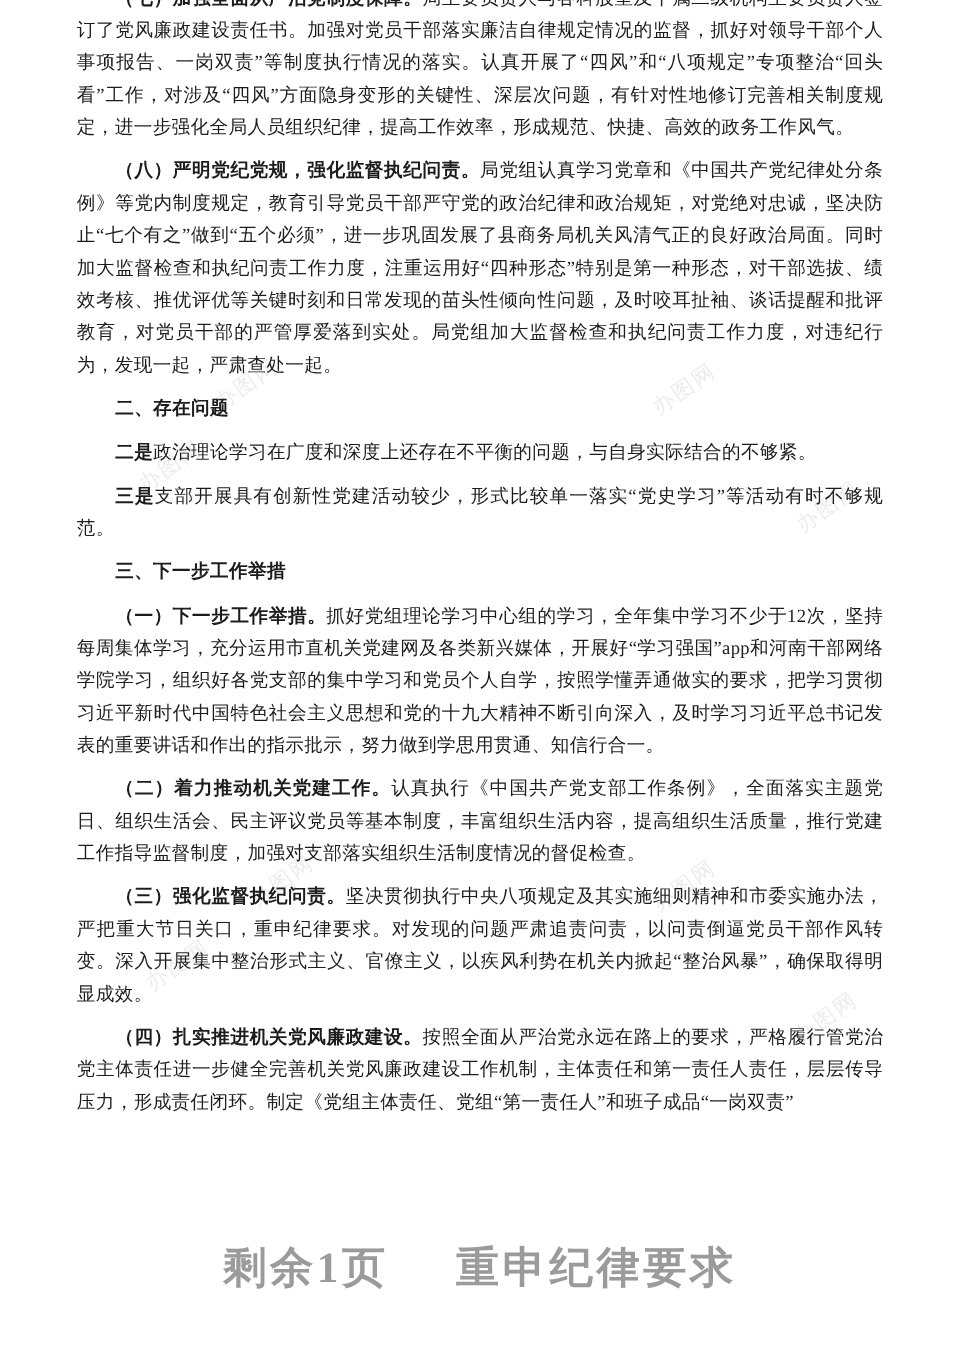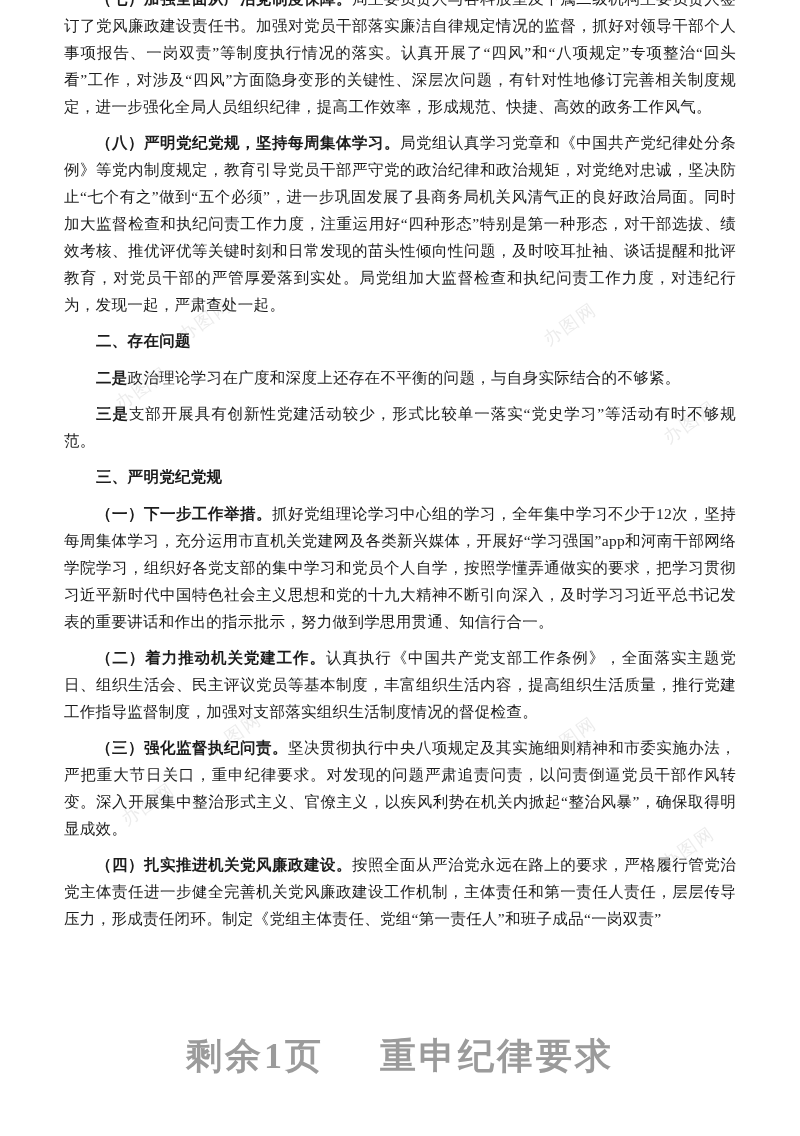--- a/index.html
+++ b/index.html
@@ -79,30 +79,30 @@
     <span class="watermark" style="left:205px; top:722px;">办图网</span>
     <span class="watermark" style="left:540px; top:726px;">办图网</span>
     <span class="watermark" style="left:118px; top:792px;">办图网</span>
     <span class="watermark" style="left:658px; top:836px;">办图网</span>
   </div>
 
   <div class="content">
 
     <p><span class="lead">（七）加强全面从严治党制度保障。</span><span>局主要负责人与各科股室及下属二级机构主要负责人签订了党风廉政建设责任书。加强对党员干部落实廉洁自律规定情况的监督，抓好对领导干部个人事项报告、一岗双责”等制度执行情况的落实。认真开展了“四风”和“八项规定”专项整治“回头看”工作，对涉及“四风”方面隐身变形的关键性、深层次问题，有针对性地修订完善相关制度规定，进一步强化全局人员组织纪律，提高工作效率，形成规范、快捷、高效的政务工作风气。</span></p>
 
-    <p><span class="lead">（八）严明党纪党规，坚持每周集体学习。</span><span>局党组认真学习党章和《中国共产党纪律处分条例》等党内制度规定，教育引导党员干部严守党的政治纪律和政治规矩，对党绝对忠诚，坚决防止“七个有之”做到“五个必须”，进一步巩固发展了县商务局机关风清气正的良好政治局面。同时加大监督检查和执纪问责工作力度，注重运用好“四种形态”特别是第一种形态，对干部选拔、绩效考核、推优评优等关键时刻和日常发现的苗头性倾向性问题，及时咬耳扯袖、谈话提醒和批评教育，对党员干部的严管厚爱落到实处。局党组加大监督检查和执纪问责工作力度，对违纪行为，发现一起，严肃查处一起。</span></p>
+    <p><span class="lead">（八）严明党纪党规，强化监督执纪问责。</span><span>局党组认真学习党章和《中国共产党纪律处分条例》等党内制度规定，教育引导党员干部严守党的政治纪律和政治规矩，对党绝对忠诚，坚决防止“七个有之”做到“五个必须”，进一步巩固发展了县商务局机关风清气正的良好政治局面。同时加大监督检查和执纪问责工作力度，注重运用好“四种形态”特别是第一种形态，对干部选拔、绩效考核、推优评优等关键时刻和日常发现的苗头性倾向性问题，及时咬耳扯袖、谈话提醒和批评教育，对党员干部的严管厚爱落到实处。局党组加大监督检查和执纪问责工作力度，对违纪行为，发现一起，严肃查处一起。</span></p>
 
     <p class="heading"><span class="lead">二、存在问题</span></p>
 
 
     <p><span class="lead">二是</span><span>政治理论学习在广度和深度上还存在不平衡的问题，与自身实际结合的不够紧。</span></p>
 
     <p><span class="lead">三是</span><span>支部开展具有创新性党建活动较少，形式比较单一落实“党史学习”等活动有时不够规范。</span></p>
 
-    <p class="heading"><span class="lead">三、严明党纪党规</span></p>
+    <p class="heading"><span class="lead">三、下一步工作举措</span></p>
 
     <p><span class="lead">（一）下一步工作举措。</span><span>抓好党组理论学习中心组的学习，全年集中学习不少于12次，坚持每周集体学习，充分运用市直机关党建网及各类新兴媒体，开展好“学习强国”app和河南干部网络学院学习，组织好各党支部的集中学习和党员个人自学，按照学懂弄通做实的要求，把学习贯彻习近平新时代中国特色社会主义思想和党的十九大精神不断引向深入，及时学习习近平总书记发表的重要讲话和作出的指示批示，努力做到学思用贯通、知信行合一。</span></p>
 
     <p><span class="lead">（二）着力推动机关党建工作。</span><span>认真执行《中国共产党支部工作条例》，全面落实主题党日、组织生活会、民主评议党员等基本制度，丰富组织生活内容，提高组织生活质量，推行党建工作指导监督制度，加强对支部落实组织生活制度情况的督促检查。</span></p>
 
     <p><span class="lead">（三）强化监督执纪问责。</span><span>坚决贯彻执行中央八项规定及其实施细则精神和市委实施办法，严把重大节日关口，重申纪律要求。对发现的问题严肃追责问责，以问责倒逼党员干部作风转变。深入开展集中整治形式主义、官僚主义，以疾风利势在机关内掀起“整治风暴”，确保取得明显成效。</span></p>
 
     <p><span class="lead">（四）扎实推进机关党风廉政建设。</span><span>按照全面从严治党永远在路上的要求，严格履行管党治党主体责任进一步健全完善机关党风廉政建设工作机制，主体责任和第一责任人责任，层层传导压力，形成责任闭环。制定《党组主体责任、党组“第一责任人”和班子成品“一岗双责”</span></p>
 
   </div>

